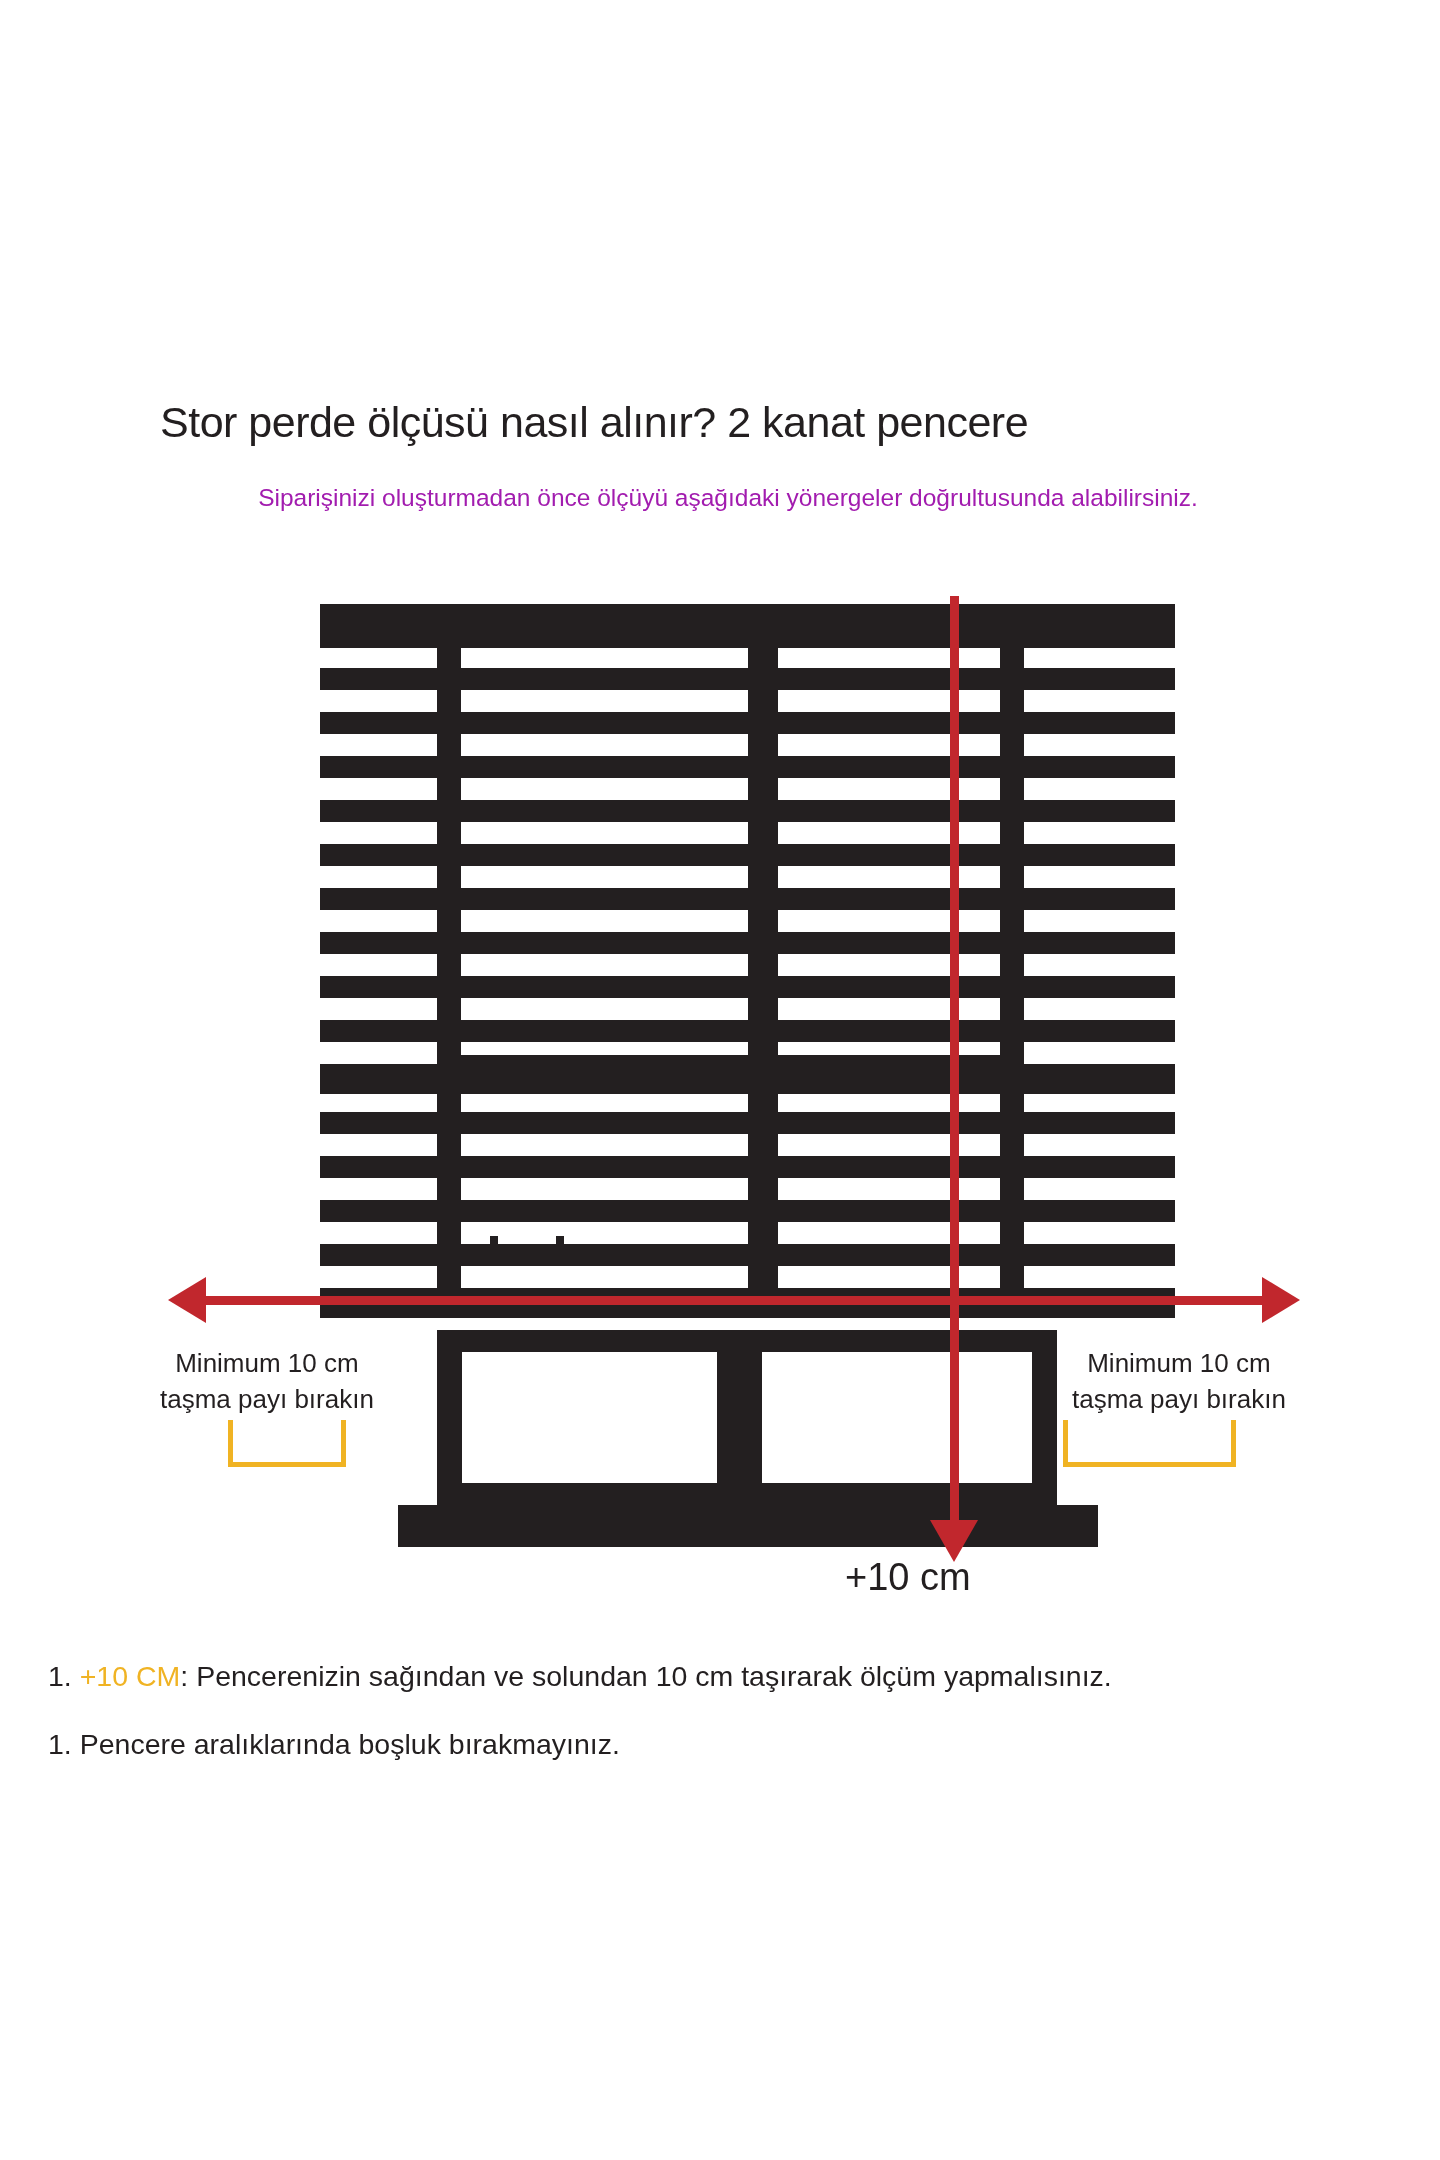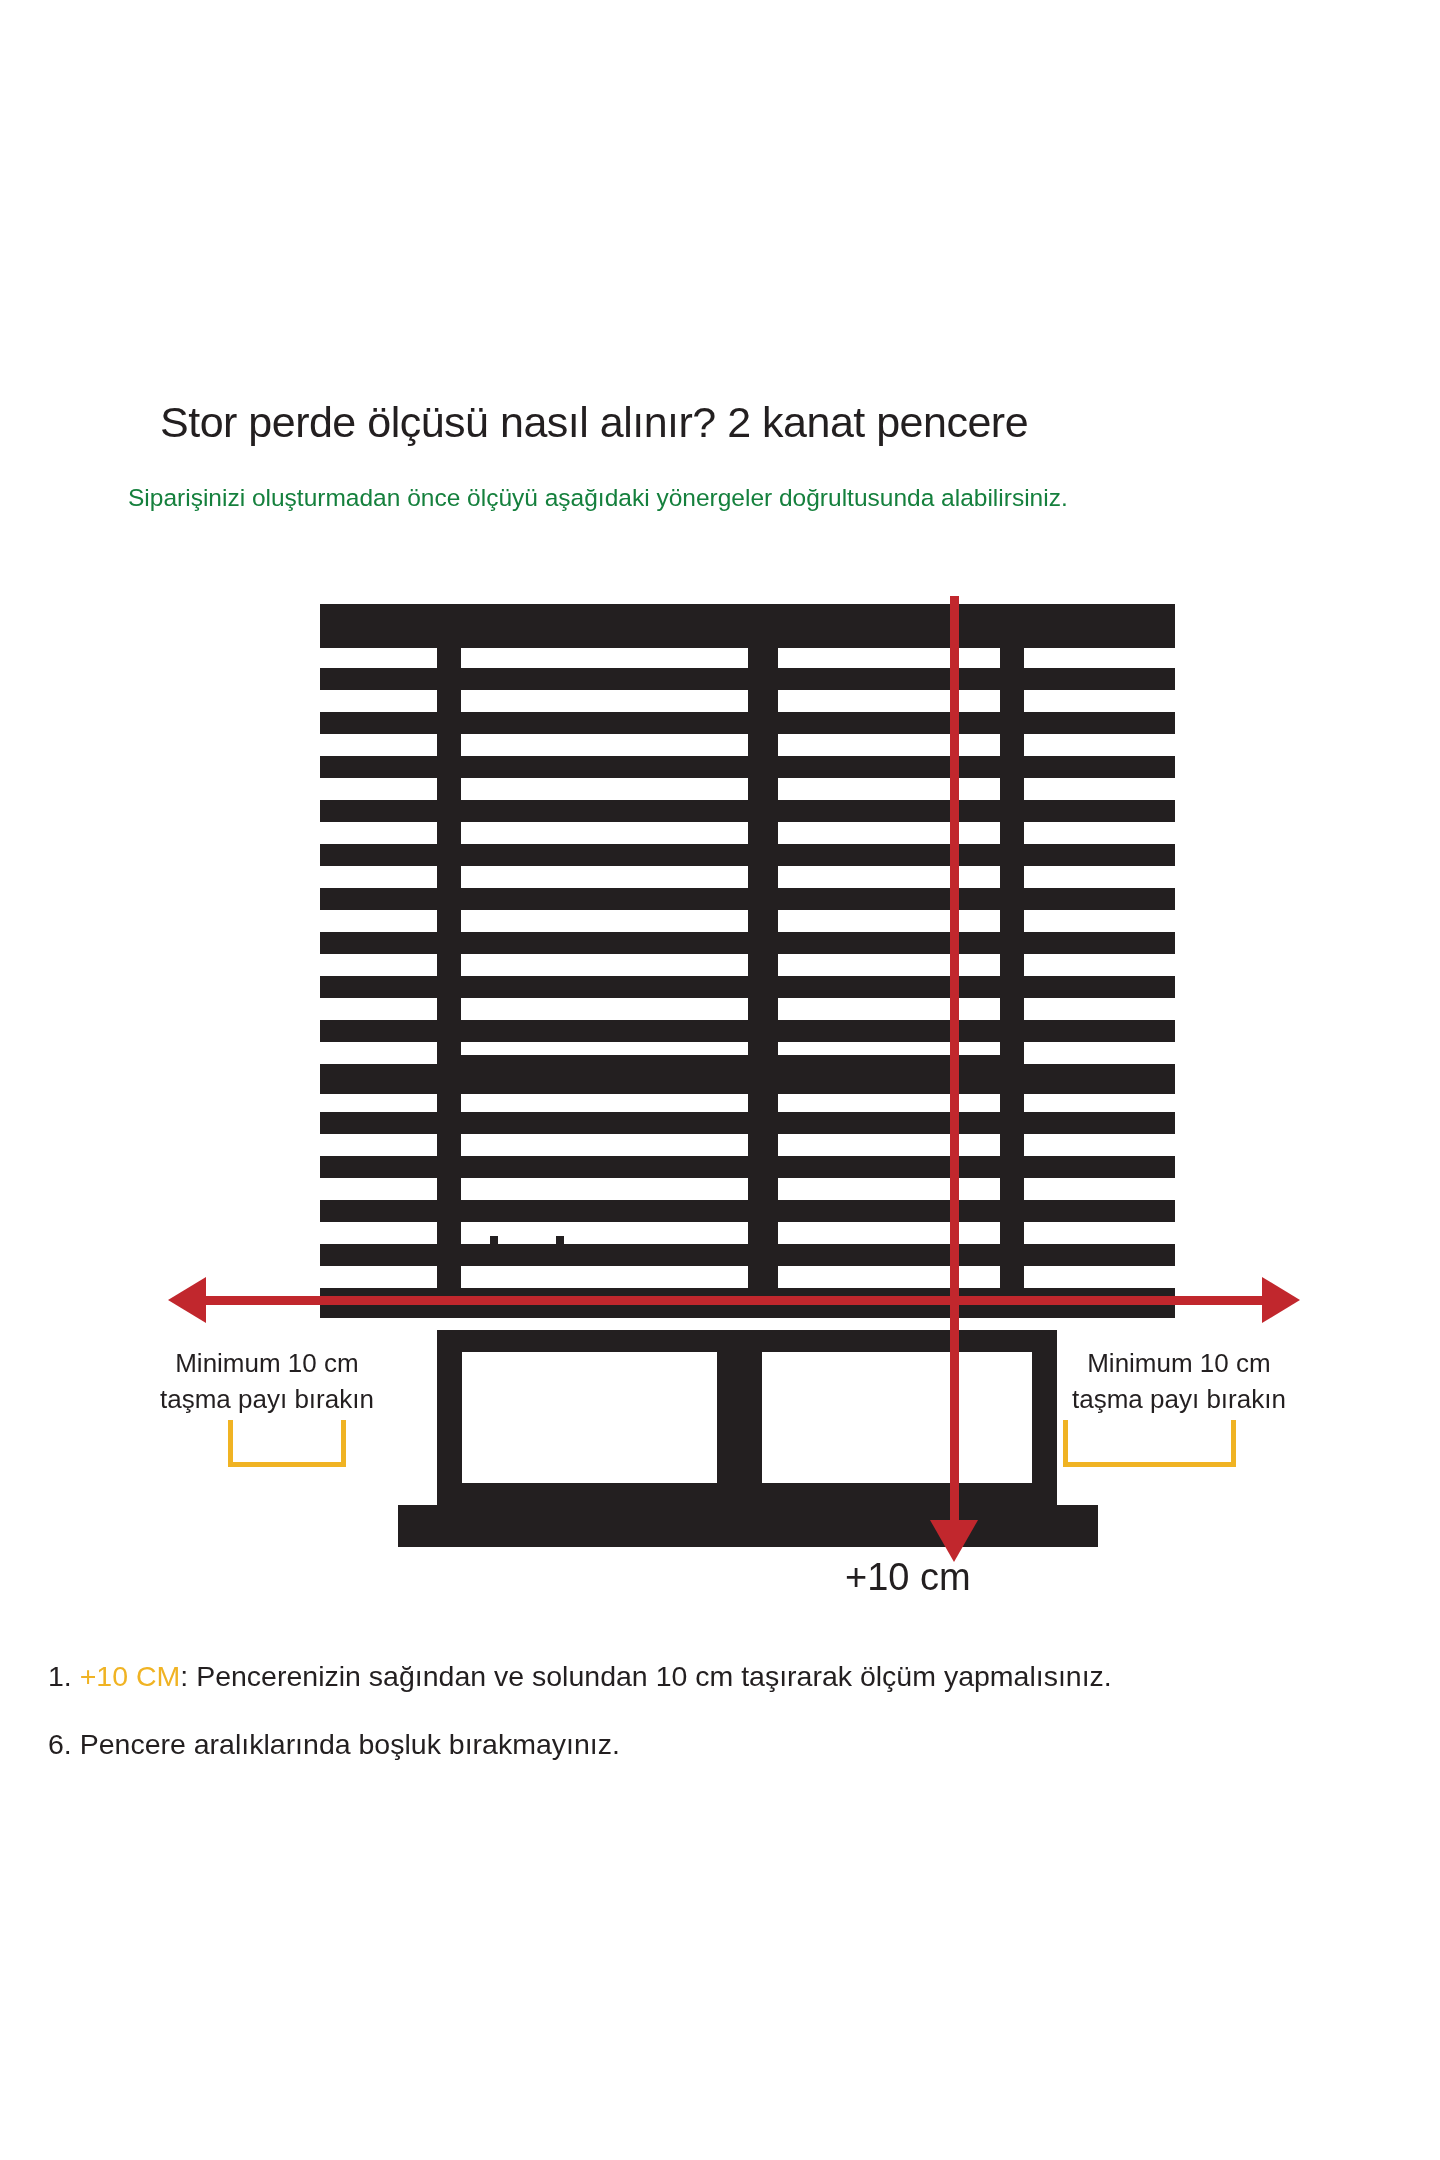--- a/index.html
+++ b/index.html
@@ -36,22 +36,22 @@
     color: #231f20;
     white-space: nowrap;
   }
   .subtitle {
     position: absolute;
     left: 128px;
     top: 484px;
     width: 1200px;
     font-size: 24.5px;
     font-weight: 400;
-    color: #15803d;
-    text-align: left;
+    color: #a21caf;
+    text-align: center;
     white-space: nowrap;
   }
 
   
   .illus {
     position: absolute;
     left: 0;
     top: 0;
     width: 1186px;
     height: 2160px;
@@ -285,16 +285,16 @@
     </div>
     <div class="side-label right">
       <div>Minimum 10 cm</div>
       <div>taşma payı bırakın</div>
     </div>
     <div class="bottom-label">+10 cm</div>
   </div>
 
   <div class="notes">
     <div class="note-line"><span>1.</span> <span class="hl">+10 CM</span><span>: Pencerenizin sağından ve solundan 10 cm taşırarak ölçüm yapmalısınız.</span></div>
-    <div class="note-line">6. Pencere aralıklarında boşluk bırakmayınız.</div>
+    <div class="note-line">1. Pencere aralıklarında boşluk bırakmayınız.</div>
   </div>
 
 </div>
 
 </body></html>

